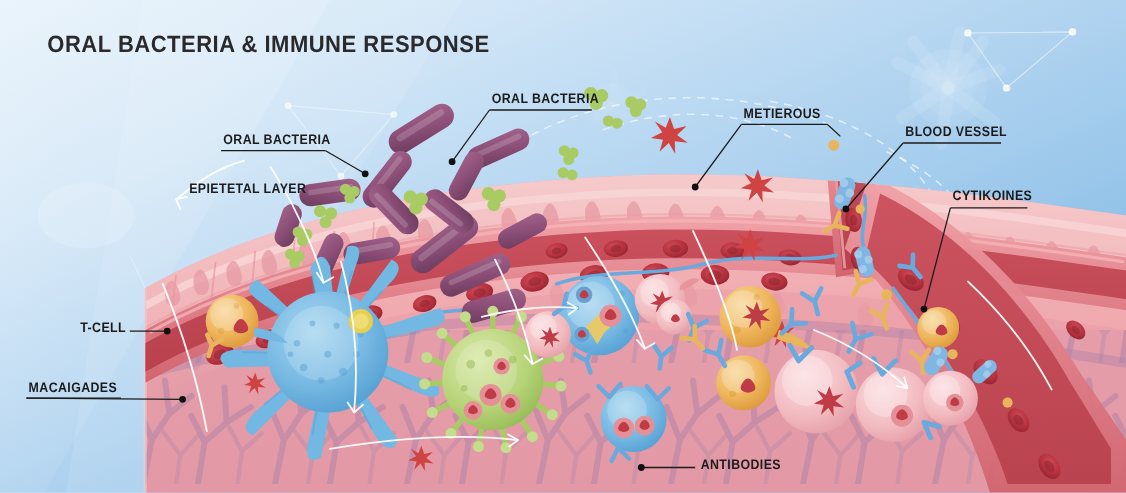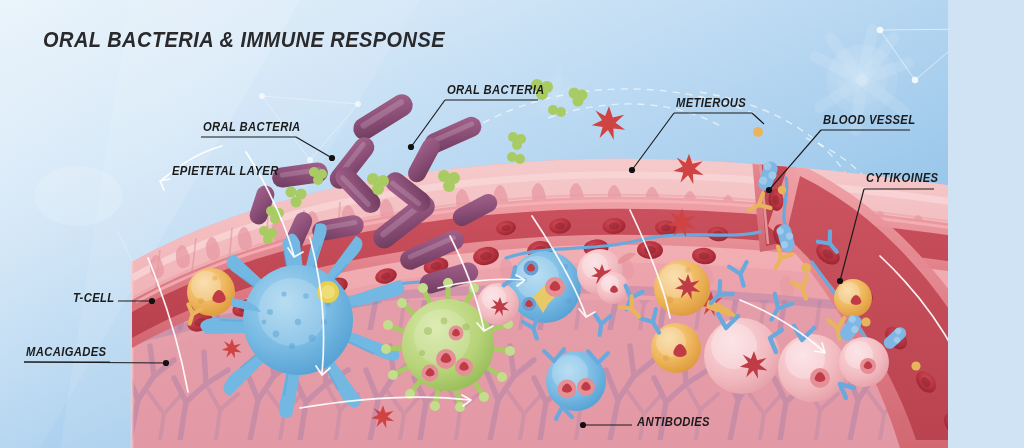--- a/index.html
+++ b/index.html
@@ -2,21 +2,21 @@
 <html><head>
 <meta charset="utf-8">
 <title>Oral Bacteria &amp; Immune Response</title>
 <style>
   html,body{margin:0;padding:0;}
   body{
     width:1024px;height:448px;overflow:hidden;
     font-family:"Liberation Sans","DejaVu Sans",sans-serif;
     background:#cfe3f4;
   }
-  #stage{position:relative;width:948px;height:448px;overflow:hidden;font-style:italic;}
+  #stage{position:relative;width:1024px;height:448px;overflow:hidden;}
   #scene{position:absolute;inset:0;width:1024px;height:448px;}
   .lbl{
     position:absolute;
     font-family:"Liberation Sans","DejaVu Sans",sans-serif;
     font-size:12.5px;font-weight:700;letter-spacing:.4px;
     color:#1b1b1b;white-space:nowrap;
     transform:scaleX(.9);transform-origin:left center;
   }
   #title{
     position:absolute;left:43px;top:28px;

